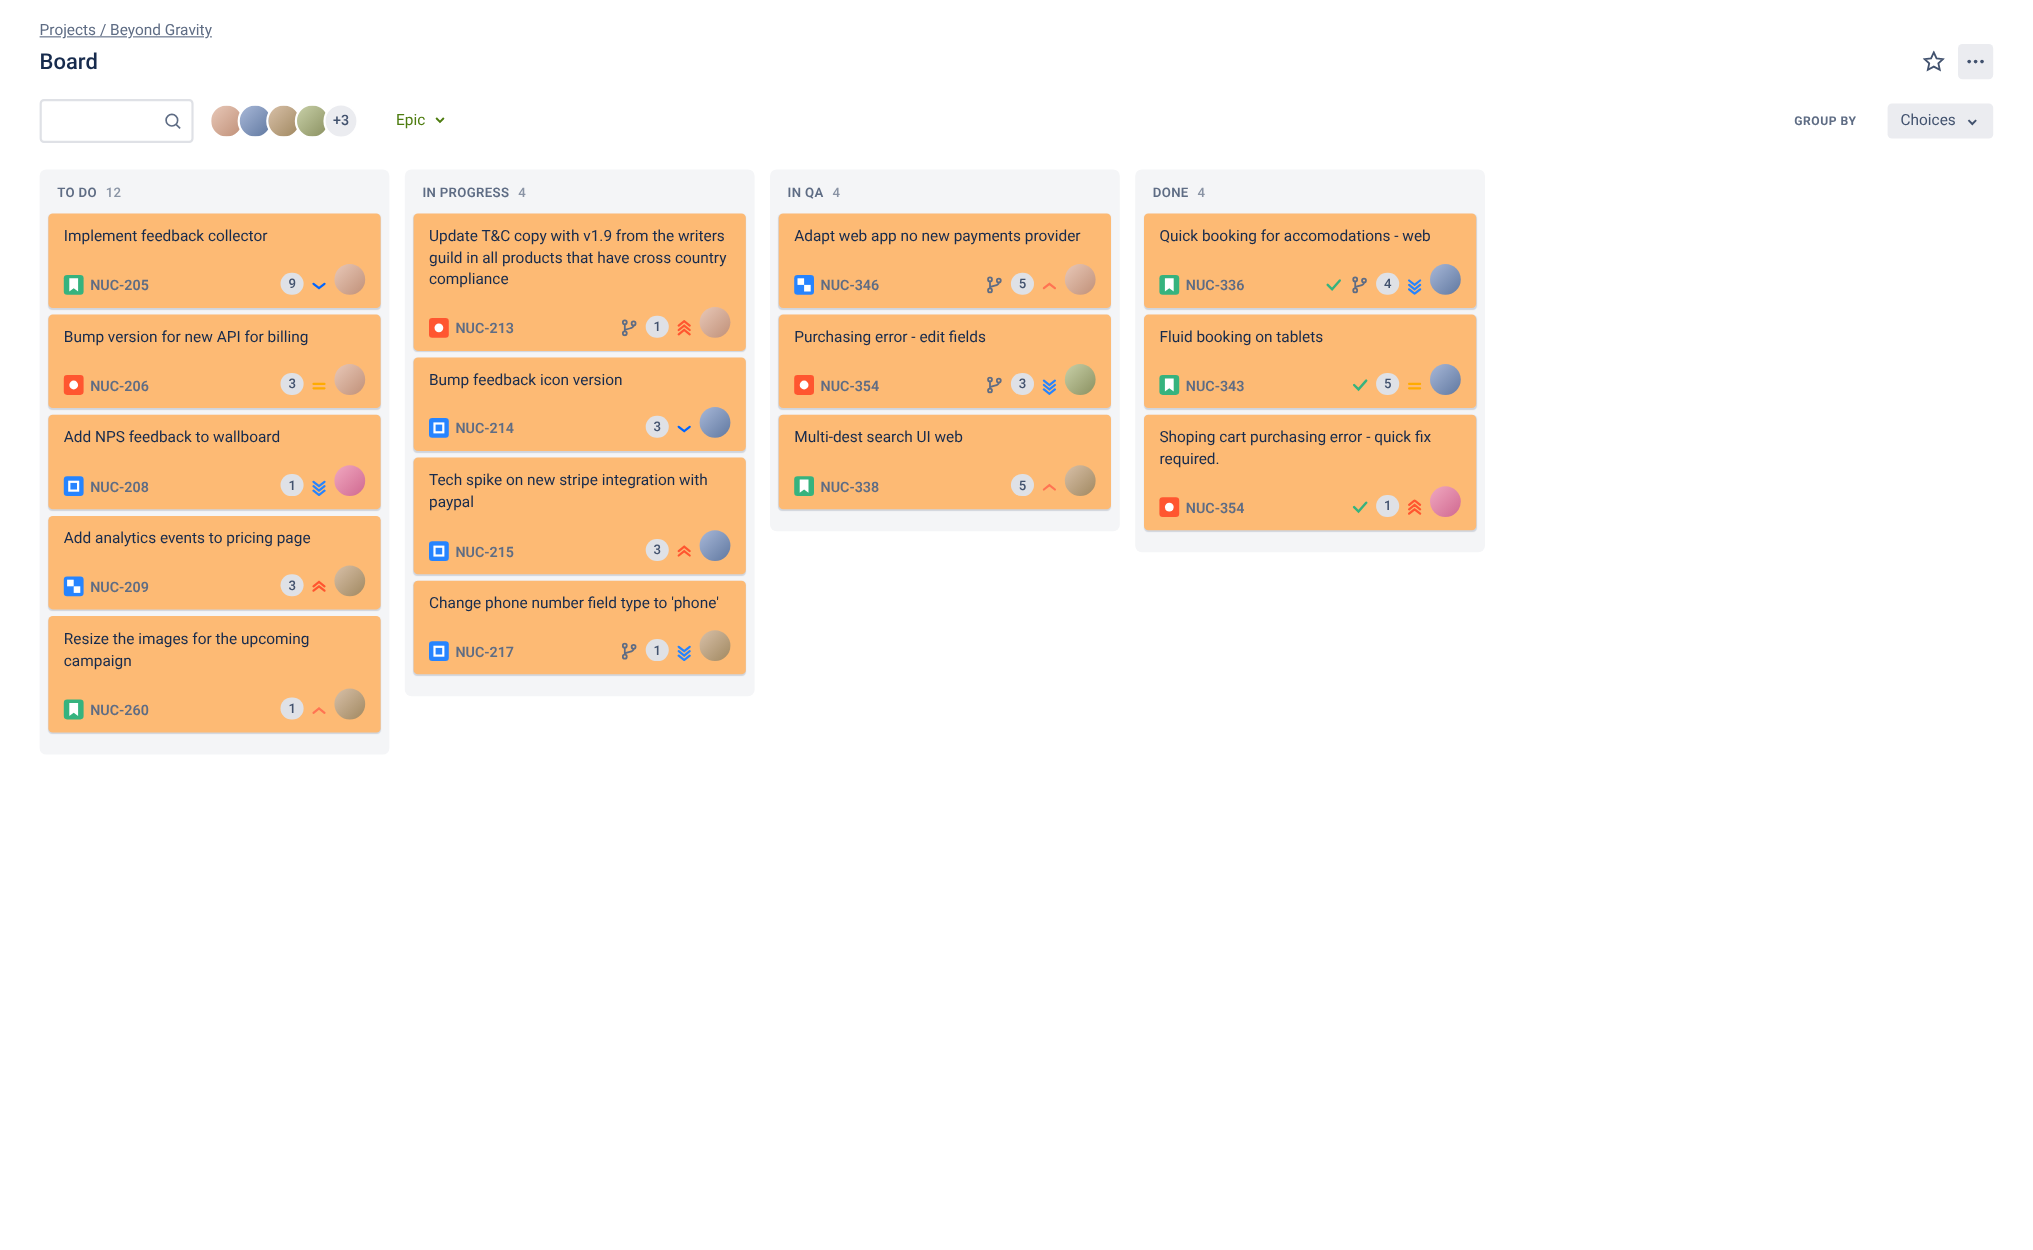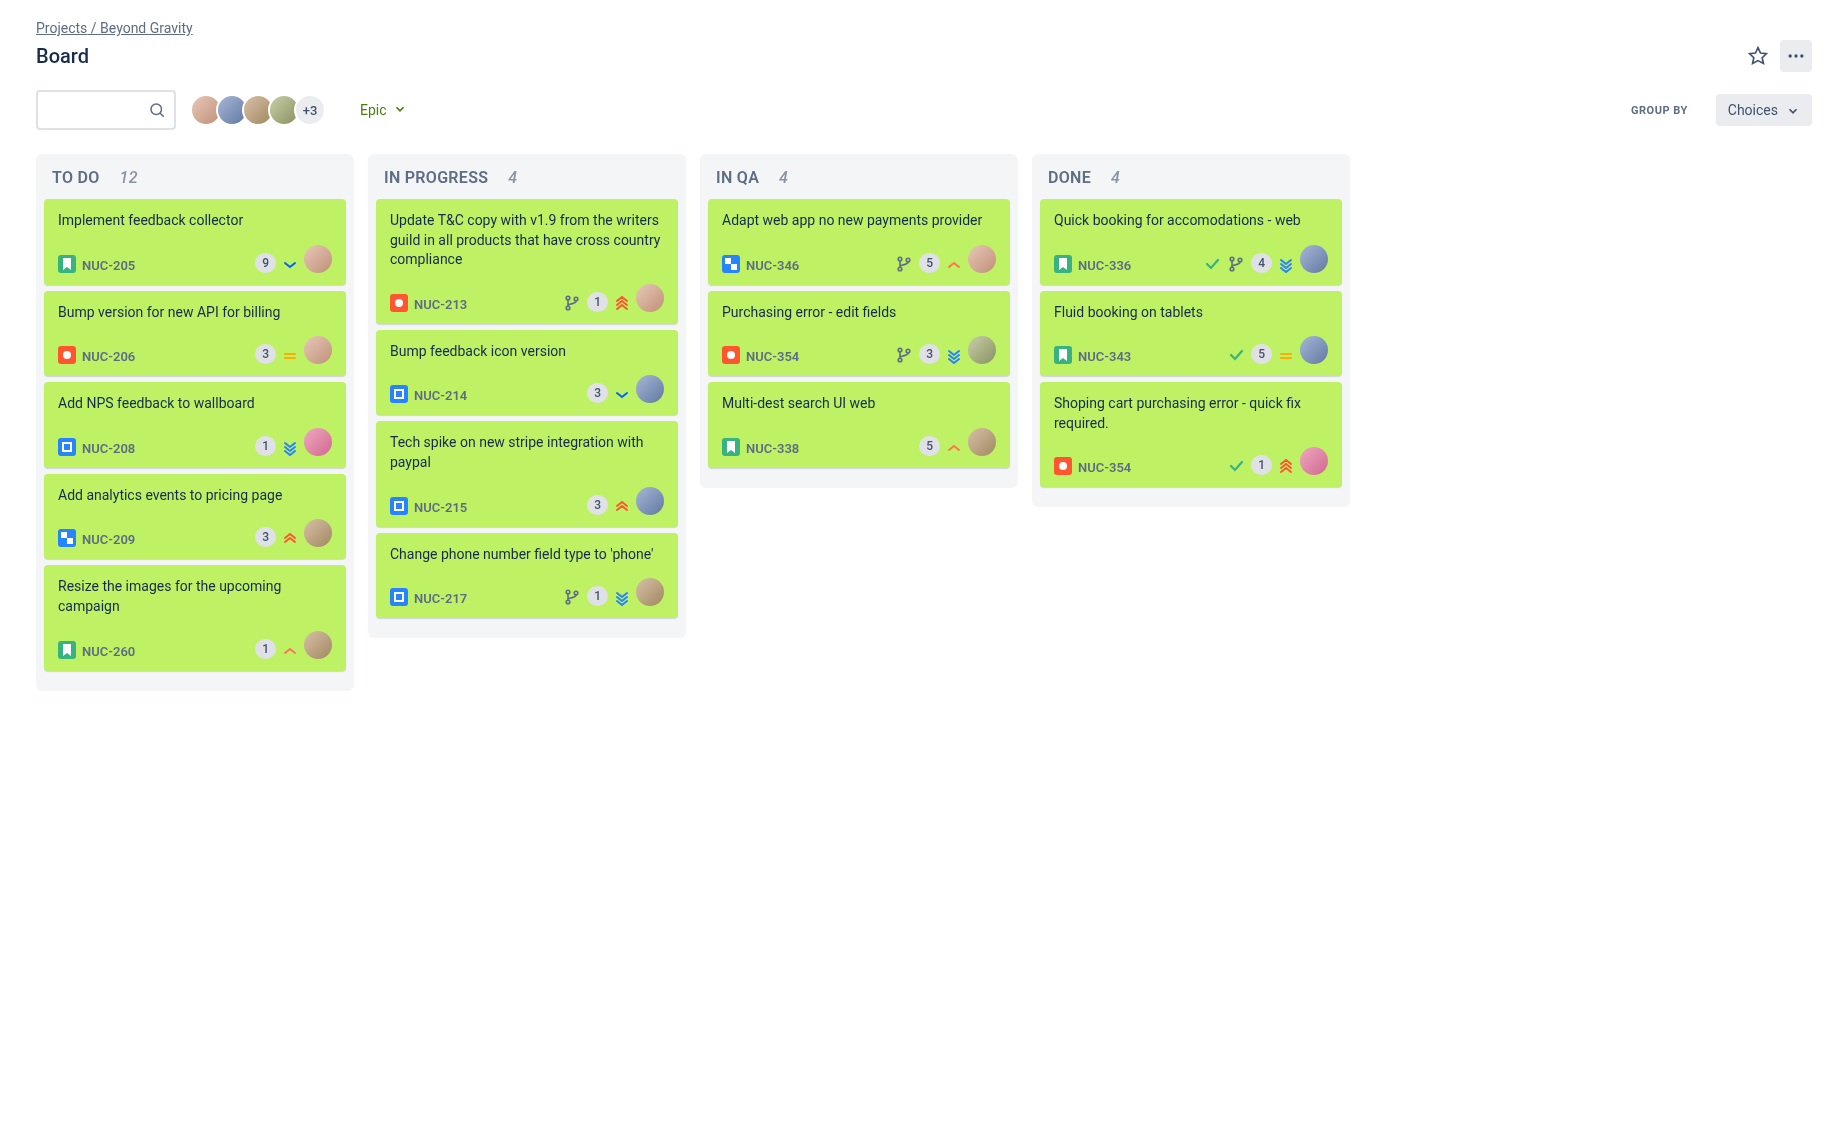--- a/index.html
+++ b/index.html
@@ -23,23 +23,23 @@
 .avatars { display:flex; align-items:center; }
 .avatar { width:32px; height:32px; border-radius:50%; border:2px solid #fff; margin-left:-6px; background:linear-gradient(135deg,#c0c8d0,#8090a0); display:flex; align-items:center; justify-content:center; color:#fff; font-size:11px; font-weight:500; overflow:hidden;}
 .avatar:first-child { margin-left:0; }
 .avatar.more-av { background:#EBECF0; color:#42526E; font-size:13px;}
 .epic-filter { display:flex; align-items:flex-start; gap:6px; color:#4d7c0f; font-size:14px; margin-left:20px; cursor:pointer;}
 .spacer { flex:1; }
 .groupby-label { font-size:11px; font-weight:700; color:#5E6C84; letter-spacing:.5px; }
 .groupby-select { background:#EBECF0; border-radius:4px; padding:8px 12px; display:flex; align-items:flex-end; gap:8px; color:#42526E; cursor:pointer; margin-left:14px;}
 .board { display:flex; gap:14px; align-items:flex-start; }
 .column { background:#F4F5F7; border-radius:6px; width:318px; flex-shrink:0; padding:14px 8px; }
-.col-header { display:flex; gap:20px; padding:0 8px 12px 8px; font-size:16px; font-weight:600; color:#5E6C84; letter-spacing:.3px; text-transform:uppercase;}
-.col-header .count { color:#8993A4; font-weight:500;font-style:italic;}
-.card { background:#bef264; border-radius:4px; box-shadow:0 1px 1px rgba(9,30,66,.15); padding:12px 14px; margin-bottom:6px; cursor:pointer; }
+.col-header { display:flex; gap:8px; padding:0 8px 12px 8px; font-size:12px; font-weight:600; color:#5E6C84; letter-spacing:.3px; text-transform:uppercase;}
+.col-header .count { color:#8993A4; font-weight:500;}
+.card { background:#fdba74; border-radius:4px; box-shadow:0 1px 1px rgba(9,30,66,.15); padding:12px 14px; margin-bottom:6px; cursor:pointer; }
 .card-title { font-size:14px; color:#172B4D; line-height:1.4; margin-bottom:14px; }
 .card-footer { display:flex; align-items:flex-end; gap:6px; }
 .issue-type { width:18px; height:18px; border-radius:3px; display:flex; align-items:center; justify-content:center; flex-shrink:0;}
 .issue-key { font-size:13px; font-weight:600; color:#5E6C84; margin-right:auto;}
 .badge { background:#DFE1E6; color:#42526E; border-radius:10px; min-width:20px; height:20px; padding:0 7px; display:flex; align-items:center; justify-content:center; font-size:12px; font-weight:500;}
 .card-avatar { width:28px; height:28px; border-radius:50%; background:linear-gradient(135deg,#b8a890,#8a7860); flex-shrink:0;}
 .priority { width:16px; height:16px; display:flex; align-items:center; justify-content:center; }
 .done-check { color:#36B37E; width:18px; height:18px; display:flex; align-items:center; justify-content:center;}
 .branch-icon { color:#5E6C84; width:18px; height:18px; display:flex; align-items:center; justify-content:center;}
 .avatar-tint-1{background:linear-gradient(135deg,#e8c8b8,#c09078);}

